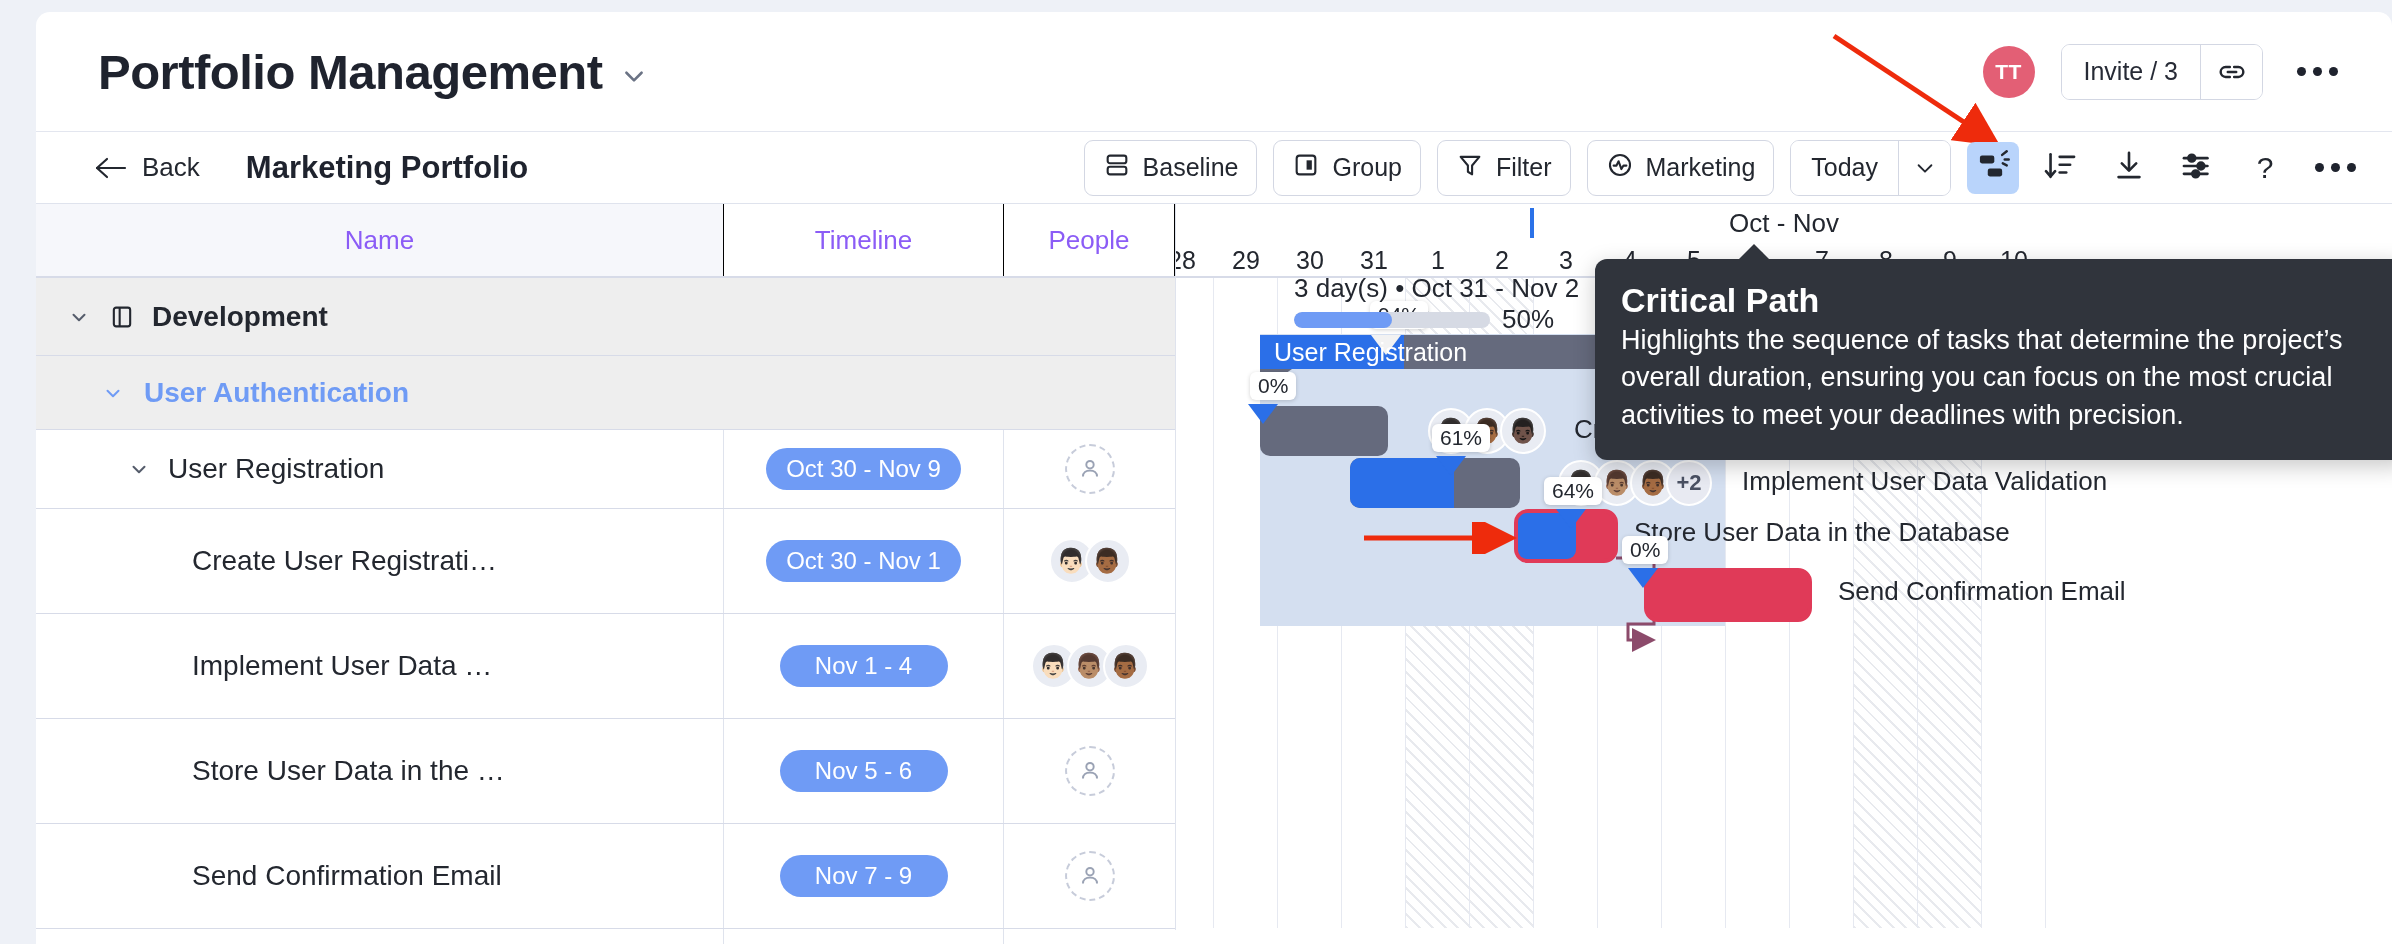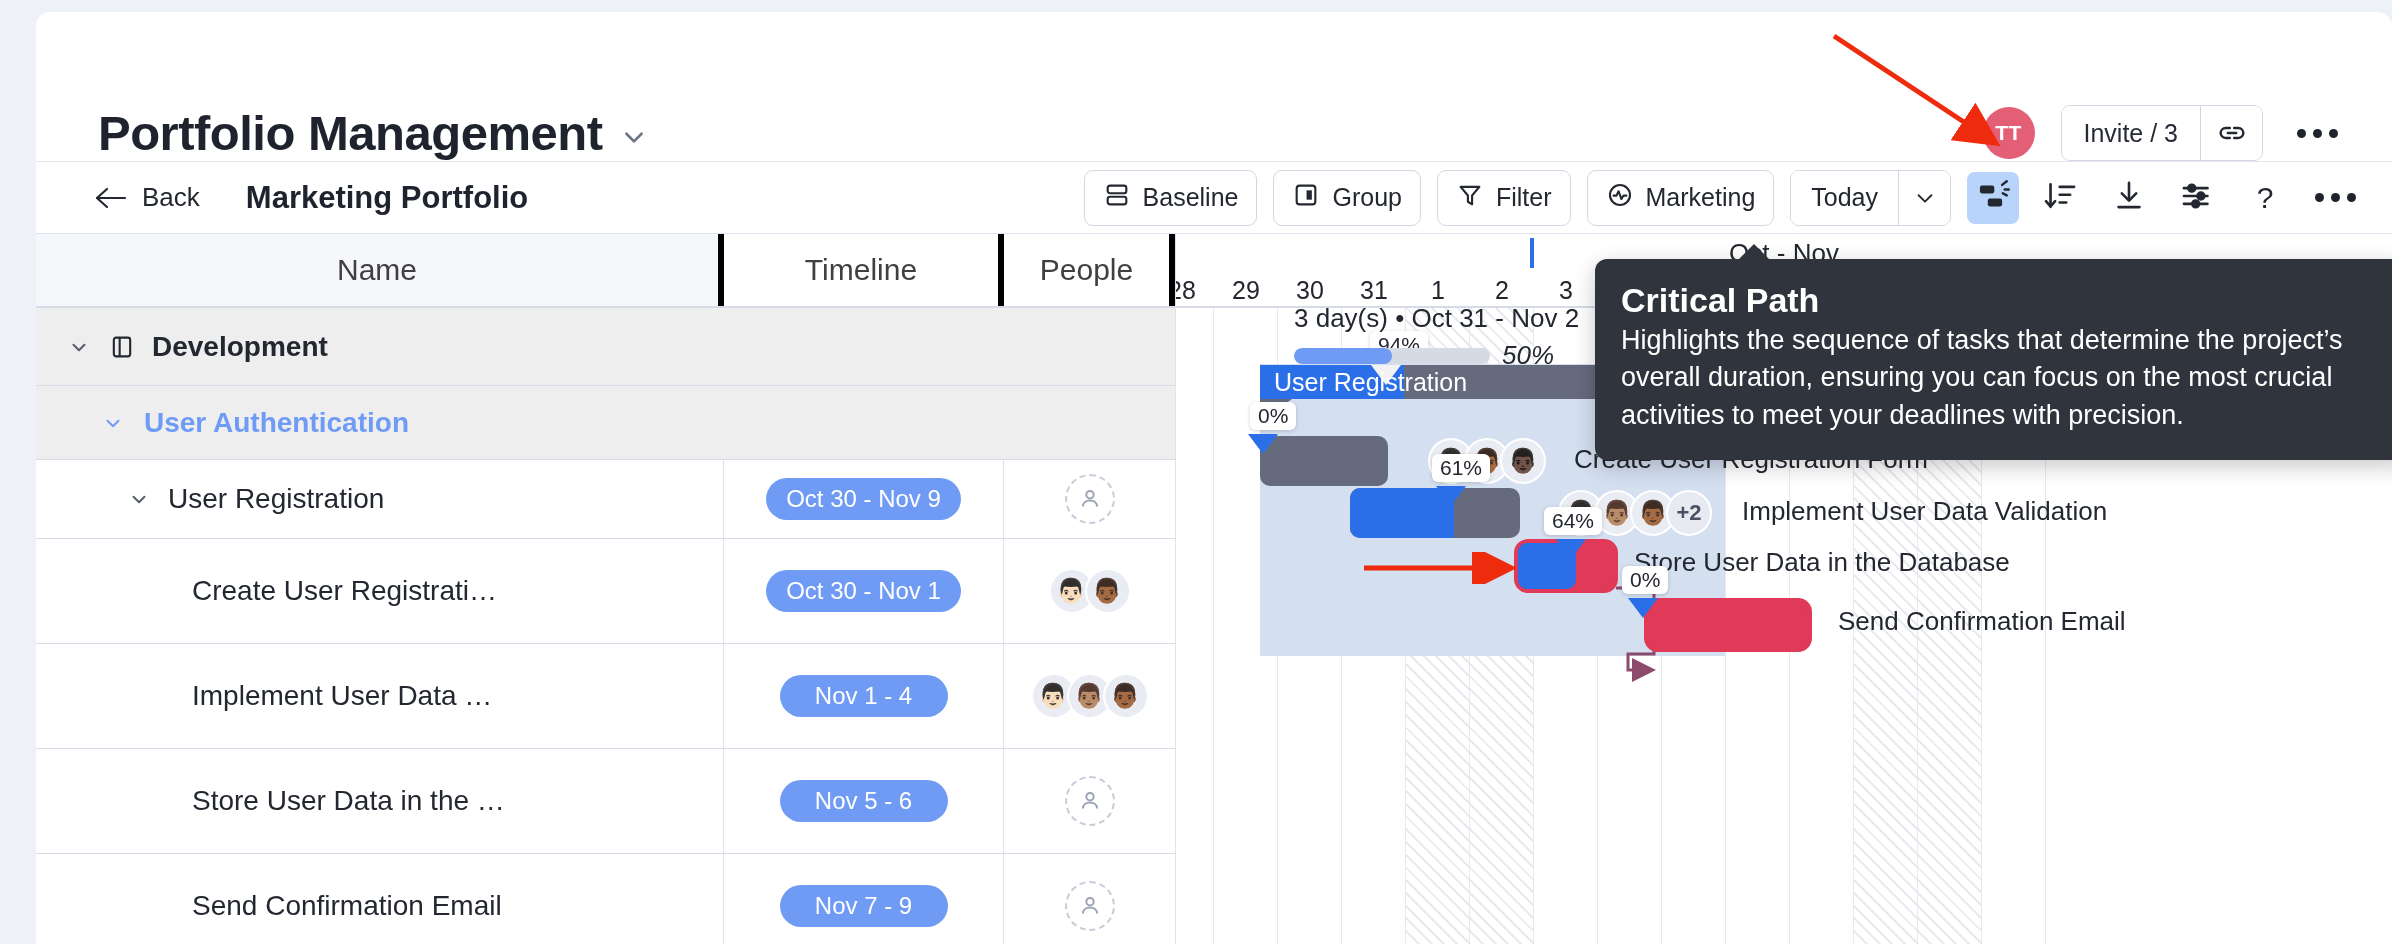--- a/index.html
+++ b/index.html
@@ -15,23 +15,23 @@
     left: 36px; top: 12px;
     width: 2356px; height: 932px;
     background: #ffffff;
     border-radius: 14px 14px 0 0;
     overflow: hidden;
   }
 
   
   .topbar {
     position: relative;
-    height: 150px;
+    height: 120px;
     border-bottom: 1px solid #e3e6ef;
-    display: flex; align-items: flex-end;
+    display: flex; align-items: center;
   }
   .title-wrap { display: flex; align-items: center; margin-left: 62px; gap: 18px; }
   .page-title {
     font-size: 49px; font-weight: 700; color: #1f232e; letter-spacing: -0.5px;
   }
   .chev-down {
     width: 26px; height: 26px; position: relative; top: 4px;
   }
   .chev-down svg { display: block; }
 
@@ -110,21 +110,21 @@
   }
 
   
   .main { display: flex; height: 726px; }
   .grid-pane { width: 1140px; flex: none; border-right: 1px solid #dfe3ed; background:#fff; }
   .gantt-pane { flex: 1; position: relative; overflow: hidden; background:#fff; }
 
   
   .grid-head { display: flex; height: 74px; background: #f6f7fb; border-bottom: 2px solid #d7dbe8; }
   .gh-cell { display: flex; align-items: center; justify-content: center;
-    font-size: 30px; color: #404040; border-right: 6px solid #000000; }
+    font-size: 26px; color: #8b5cf6; border-right: 1px solid #000000; }
   .gh-name { width: 688px; }
   .gh-timeline { width: 280px; background:#fff; }
   .gh-people { width: 171px; background:#fff; }
 
   .row { display: flex; height: 79px; border-bottom: 1px solid #d7dbe8; align-items: stretch; background: #fff; }
   .row.group { background: #eeeeee; border-bottom: 1px solid #d7dbe8; }
   .cell-name { width: 688px; display: flex; align-items: center; border-right: 1px solid #dfe3ed; }
   .row.group .cell-name { border-right: none; }
   .cell-time { width: 280px; display: flex; align-items: center; justify-content: center; border-right: 1px solid #dfe3ed; }
   .row.group .cell-time { border-right: none; }
@@ -542,21 +542,21 @@
             <div class="col weekend" style="left: 678px; width: 64px;"></div>
             <div class="col weekend" style="left: 742px; width: 64px;"></div>
             <div class="col" style="left: 806px; width: 64px;"></div>
           </div>
 
         <div class="sel-band" style="left:84px; top:103px; width:465px; height:245px;"></div>
         <div class="sel-band" style="left:84px; top:56px; width:465px; height:50px; clip-path:polygon(0 0,100% 0,100% 100%,0 100%);"></div>
 
         <div class="hover-tip" style="left:118px; top:-5px;">
           <div class="ht-line">3 day(s) • Oct 31 - Nov 2</div>
-          <div class="ht-row" style="margin-top:6px;font-style:italic;">
+          <div class="ht-row" style="">
             <div class="ht-bar">
                 <span id="ht-fill" style="width: 50%;"></span>
               </div>
             <div class="ht-line">50%</div>
           </div>
         </div>
 
         <div class="sumbar" style="left:84px; top:57px; width:465px;">
           <div class="fill" id="sum-fill" style="width: 31%;"></div>
           <div class="lbl">User Registration</div>

